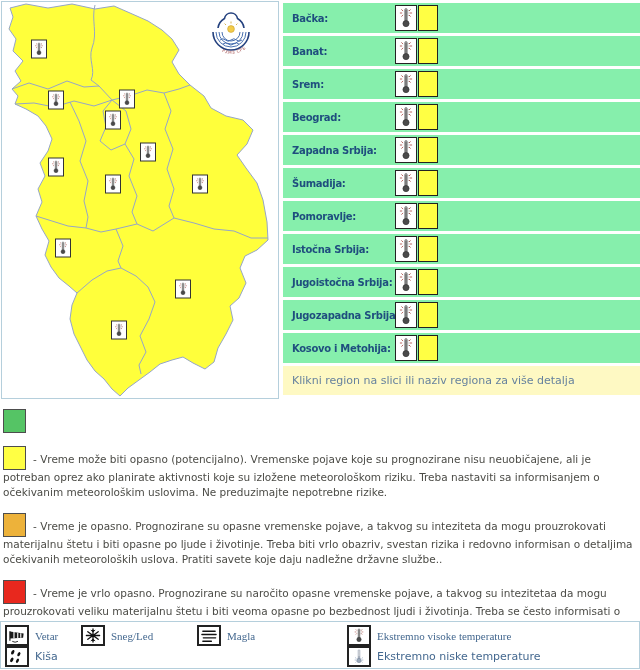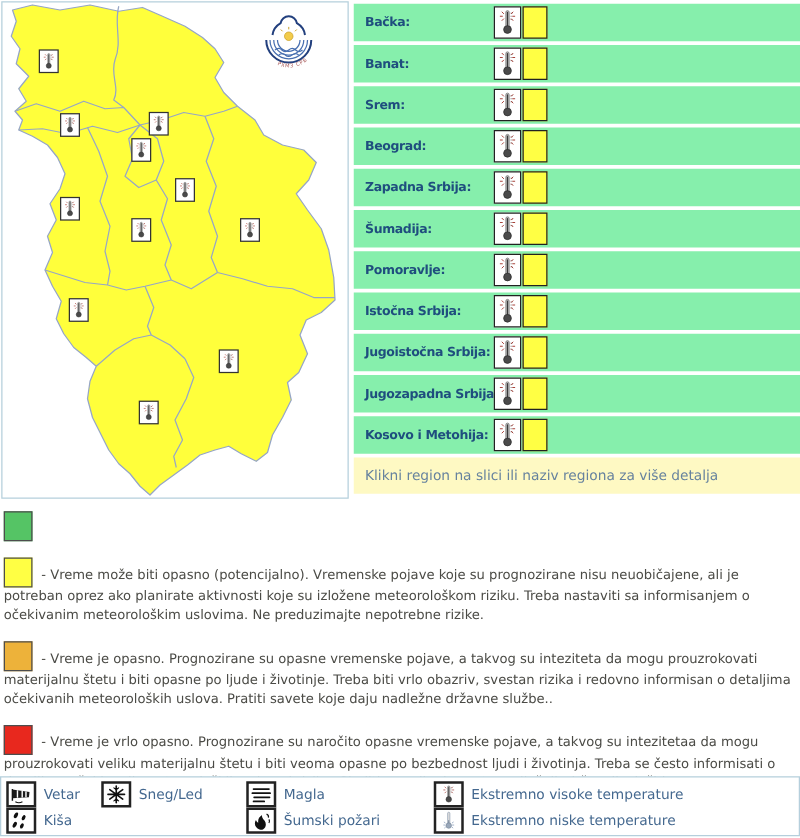--- a/index.html
+++ b/index.html
@@ -38,21 +38,21 @@
   .lbox {
     display:inline-block; width:21px; height:22px; border:1px solid #4d4d4d;
     vertical-align:-7px; margin-right:7px;
   }
   
   #hazard-key { position:absolute; left:0px; top:621px; width:638px; height:46px; border:1px solid #b5cfdc; background:#fff; }
   .kcell { position:absolute; display:flex; align-items:center; }
   .kicon { width:20px; height:17px; border:2px solid #222; background:#fff; display:flex; align-items:center; justify-content:center; }
   .klabel { font-size:11px; color:#44688f; margin-left:6px; white-space:nowrap; }
   .c0 { left:4px; }  .c1 { left:80px; } .c2 { left:196px; } .c3 { left:346px; }
-  .r0 { top:3px; }   .r1 { top:24px; }
+  .r0 { top:3px;font-family:Liberation Serif, serif; }   .r1 { top:24px; }
 </style>
 </head>
 <body>
 
 <svg width="0" height="0" style="position:absolute" aria-hidden="true">
   <defs>
     <symbol id="sym-thermo-high" viewBox="0 0 20 24">
       <rect x="8.7" y="2.5" width="2.6" height="13.5" rx="1.3" fill="#c9c9c9" stroke="#777" stroke-width="0.7"></rect>
       <rect x="9.5" y="3.5" width="1" height="12.5" fill="#3a3a3a"></rect>
       <circle cx="10" cy="17.6" r="3.1" fill="#4a4a4a" stroke="#2e2e2e" stroke-width="0.6"></circle>
@@ -316,28 +316,20 @@
         <span class="klabel">Sneg/Led</span>
       </div>
     <div class="kcell c2 r0">
         <span class="kicon">
           <svg width="20" height="17" viewBox="0 0 20 18">
             <use href="#sym-fog"></use>
           </svg>
         </span>
         <span class="klabel">Magla</span>
       </div>
-    <div class="kcell c2 r1">
-        <span class="kicon">
-          <svg width="20" height="17" viewBox="0 0 20 18">
-            <use href="#sym-fire"></use>
-          </svg>
-        </span>
-        <span class="klabel">Šumski požari</span>
-      </div>
     <div class="kcell c3 r0">
         <span class="kicon">
           <svg width="18" height="17" viewBox="0 0 20 24">
             <use href="#sym-thermo-high"></use>
           </svg>
         </span>
         <span class="klabel">Ekstremno visoke temperature</span>
       </div>
     <div class="kcell c3 r1">
         <span class="kicon">

